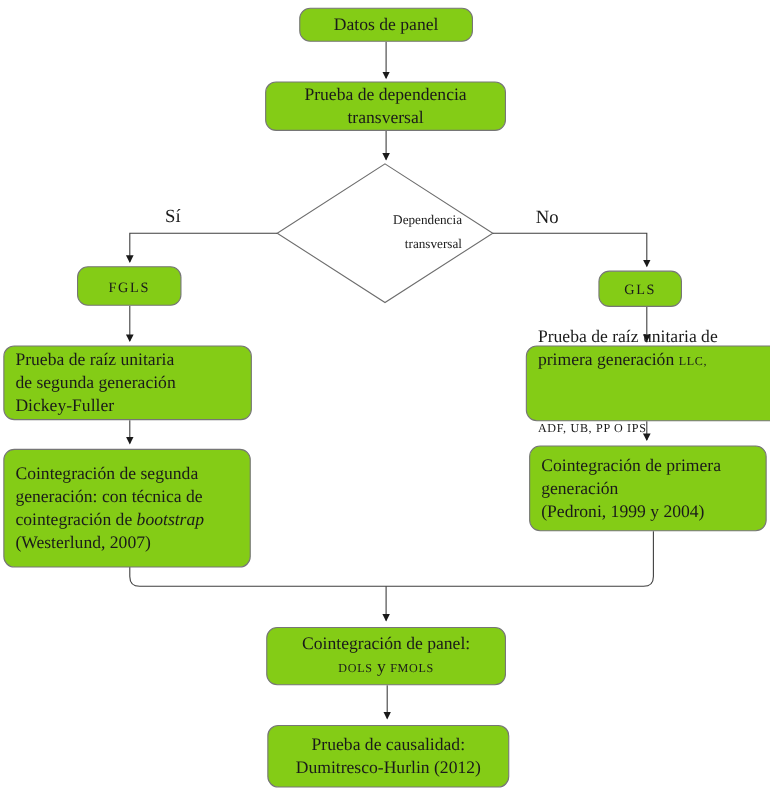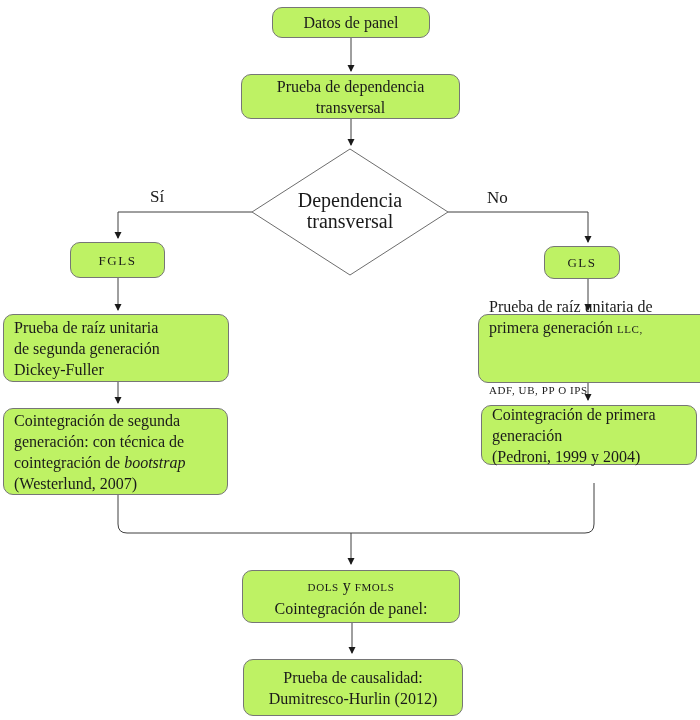--- a/index.html
+++ b/index.html
@@ -20,21 +20,21 @@
     background: #ffffff;
     overflow: hidden;
   }
   svg.wires {
     position: absolute;
     left: 0; top: 0;
     width: 700px; height: 720px;
   }
   .node {
     position: absolute;
-    background: #bef264;
+    background: #84cc16;
     border: 1px solid #767676;
     border-radius: 10px;
     box-sizing: border-box;
     display: flex;
     align-items: center;
     justify-content: center;
     font-size: 16px;
     line-height: 21px;
   }
   .node .txt { width: 100%; }
@@ -54,22 +54,22 @@
     position: absolute;
     font-size: 17px;
     line-height: 17px;
     text-align: left;
   }
   .diamond-label {
     position: absolute;
     left: 280px;
     top: 190px;
     width: 140px;
-    text-align: center;
-    font-size: 20px;
+    text-align: right;
+    font-size: 12px;
     line-height: 21px;
   }
 </style>
 </head>
 <body>
 
 <div class="stage">
 
   <svg class="wires" viewBox="0 0 700 720">
     <defs>
@@ -126,49 +126,49 @@
   </div>
 
   <div class="node leftish" style="left:3px; top:314px; width:226px; height:68px;">
     <div class="txt">
       <div>Prueba de raíz unitaria</div>
       <div>de segunda generación</div>
       <div>Dickey-Fuller</div>
     </div>
   </div>
 
-  <div class="node leftish" style="left:3px; top:408px; width:225px; height:87px;">
+  <div class="node leftish" style="left:3px; top:408px; width:225px; height:108px;">
     <div class="txt">
       <div>Cointegración de segunda</div>
       <div>generación: con técnica de</div>
       <div><span>cointegración de </span><span class="ital">bootstrap</span></div>
       <div>(Westerlund, 2007)</div>
     </div>
   </div>
 
   <div class="node leftish" style="left:478px; top:314px; width:238px; height:69px;">
     <div class="txt">
       <div>Prueba de raíz unitaria de</div>
       <div><span>primera generación </span><span class="sc">LLC,</span></div>
       <div class="sc">ADF, UB, PP O IPS</div>
     </div>
   </div>
 
-  <div class="node leftish" style="left:481px; top:405px; width:216px; height:60px;">
+  <div class="node leftish" style="left:481px; top:405px; width:216px; height:78px;">
     <div class="txt">
       <div>Cointegración de primera</div>
       <div>generación</div>
       <div>(Pedroni, 1999 y 2004)</div>
     </div>
   </div>
 
   <div class="node centered" style="left:242px; top:570px; width:218px; height:53px;">
     <div class="txt">
+      <div>Cointegración de panel:</div>
       <div><span class="sc">DOLS</span><span> y </span><span class="sc">FMOLS</span></div>
-      <div>Cointegración de panel:</div>
     </div>
   </div>
 
   <div class="node centered" style="left:243px; top:659px; width:220px; height:57px;">
     <div class="txt">
       <div>Prueba de causalidad:</div>
       <div>Dumitresco-Hurlin (2012)</div>
     </div>
   </div>
 

